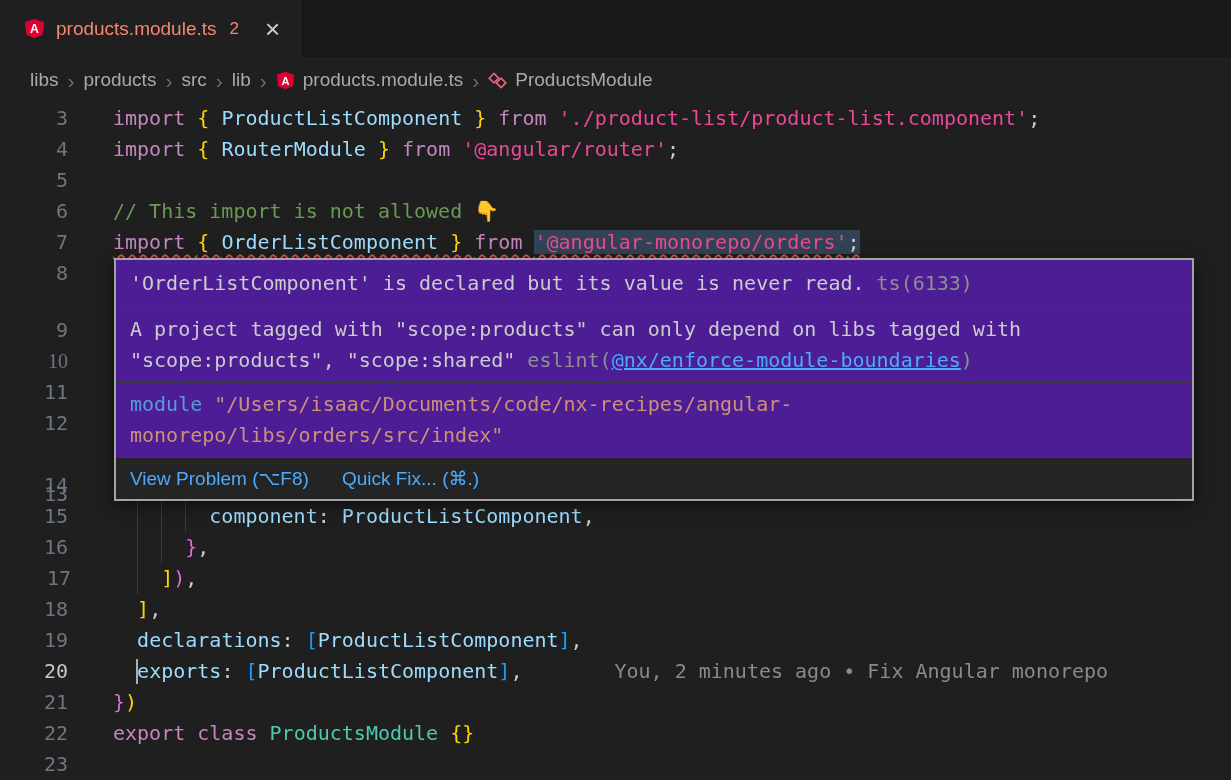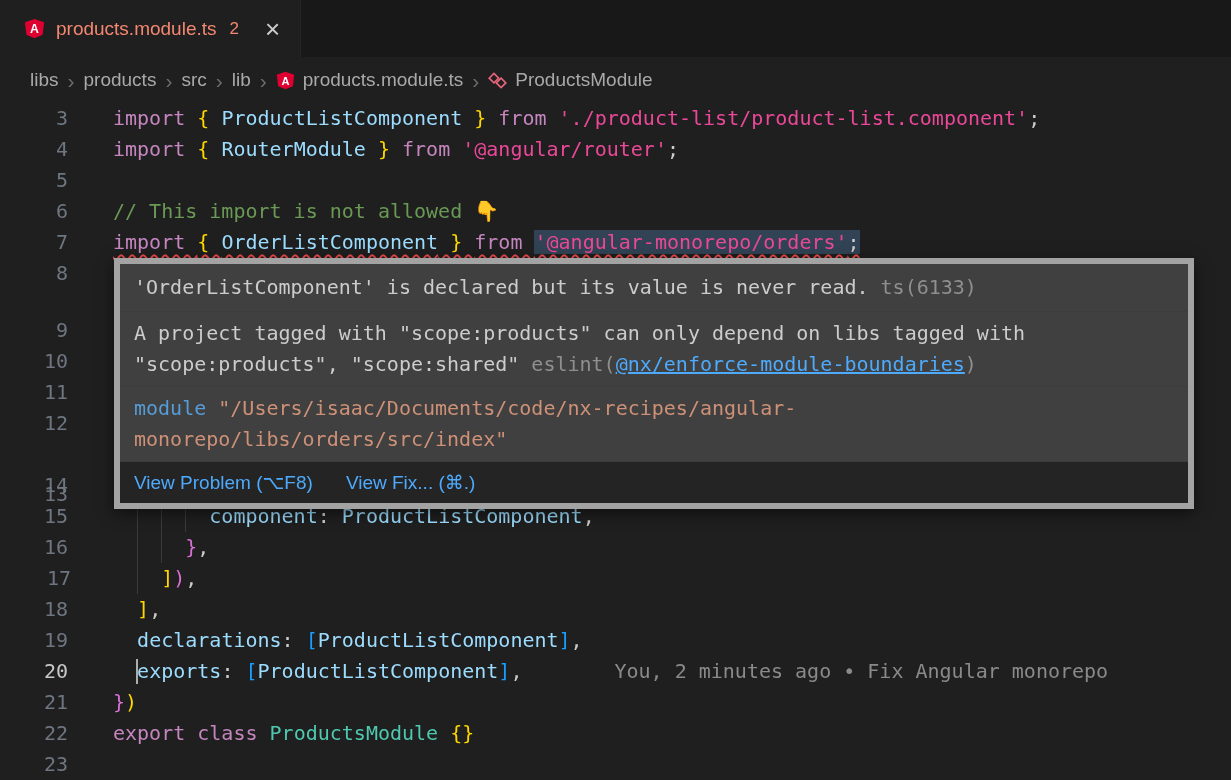--- a/index.html
+++ b/index.html
@@ -39,22 +39,22 @@
   .tk.bg3{color:#179fff}
   .tk.emoji{color:#ffd770}
   .tk.sqr{text-decoration:underline wavy #f14c4c;text-decoration-thickness:1.5px;text-underline-offset:5px}
   .tk.hl{background:rgba(72,110,150,.45)}
   .tk.blame{color:#8a8a8a;margin-left:92px}
 
   .guide{position:absolute;width:1px;background:#3a3a3a}
   .cursor{position:absolute;left:136px;top:659px;width:2px;height:25px;background:#aeafad}
 
   
-  .hover-popup{position:absolute;left:114px;top:258px;width:1080px;background:#404040;
-      border:6px solid #a3a3a3;box-shadow:0 4px 14px rgba(0,0,0,.55);
+  .hover-popup{position:absolute;left:114px;top:258px;width:1080px;background:#4c1d95;
+      border:2px solid #a3a3a3;box-shadow:0 4px 14px rgba(0,0,0,.55);
       font-family:"DejaVu Sans Mono","Liberation Mono",monospace;font-size:20px;
       line-height:31px;color:#cccccc;z-index:5}
   .hp-sec{padding:6px 14px;border-bottom:1px solid #3c3c3c}
   .hp-sec.first{padding:8px 14px}
   .hp-dim{color:#8f8f8f}
   .hp-kw{color:#569cd6}
   .hp-str{color:#ce9178}
   .hp-link{color:#4daafc;text-decoration:underline;cursor:pointer}
   .hp-actions{display:flex;align-items:center;gap:33px;padding:5px 14px;height:41px;
       background:#242425;font-family:"Liberation Sans",sans-serif;font-size:19px}
@@ -117,21 +117,21 @@
 
 <div class="editor">
   <div id="gutter-layer">
       <div class="gutter-num" style="top: 103px;">3</div>
       <div class="gutter-num" style="top: 134px;">4</div>
       <div class="gutter-num" style="top: 165px;">5</div>
       <div class="gutter-num" style="top: 196px;">6</div>
       <div class="gutter-num" style="top: 227px;">7</div>
       <div class="gutter-num" style="top: 258px;">8</div>
       <div class="gutter-num" style="top: 315px;">9</div>
-      <div class="gutter-num" style="top: 346px;">10</div>
+      <div class="gutter-num" style="top: 346px; font-family: Liberation Serif, serif;">10</div>
       <div class="gutter-num" style="top: 377px;">11</div>
       <div class="gutter-num" style="top: 408px;">12</div>
       <div class="gutter-num" style="top: 439px; margin-top: 40px;">13</div>
       <div class="gutter-num" style="top: 470px;">14</div>
       <div class="gutter-num" style="top: 501px;">15</div>
       <div class="gutter-num" style="top: 532px;">16</div>
       <div class="gutter-num" style="top: 563px; padding-left: 47px;">17</div>
       <div class="gutter-num" style="top: 594px;">18</div>
       <div class="gutter-num" style="top: 625px;">19</div>
       <div class="gutter-num active" style="top: 656px;">20</div>
@@ -167,16 +167,16 @@
     <div class="hp-sec">
       <div>A project tagged with "scope:products" can only depend on libs tagged with</div>
       <div><span>"scope:products", "scope:shared" </span><span class="hp-dim">eslint(</span><span class="hp-link">@nx/enforce-module-boundaries</span><span class="hp-dim">)</span></div>
     </div>
     <div class="hp-sec">
       <div><span class="hp-kw">module</span><span class="hp-str"> "/Users/isaac/Documents/code/nx-recipes/angular-</span></div>
       <div><span class="hp-str">monorepo/libs/orders/src/index"</span></div>
     </div>
     <div class="hp-actions">
       <a class="hp-action">View Problem (⌥F8)</a>
-      <a class="hp-action">View Fix... (⌘.)</a>
+      <a class="hp-action">Quick Fix... (⌘.)</a>
     </div>
   </div>
 </div>
 
 </body></html>

